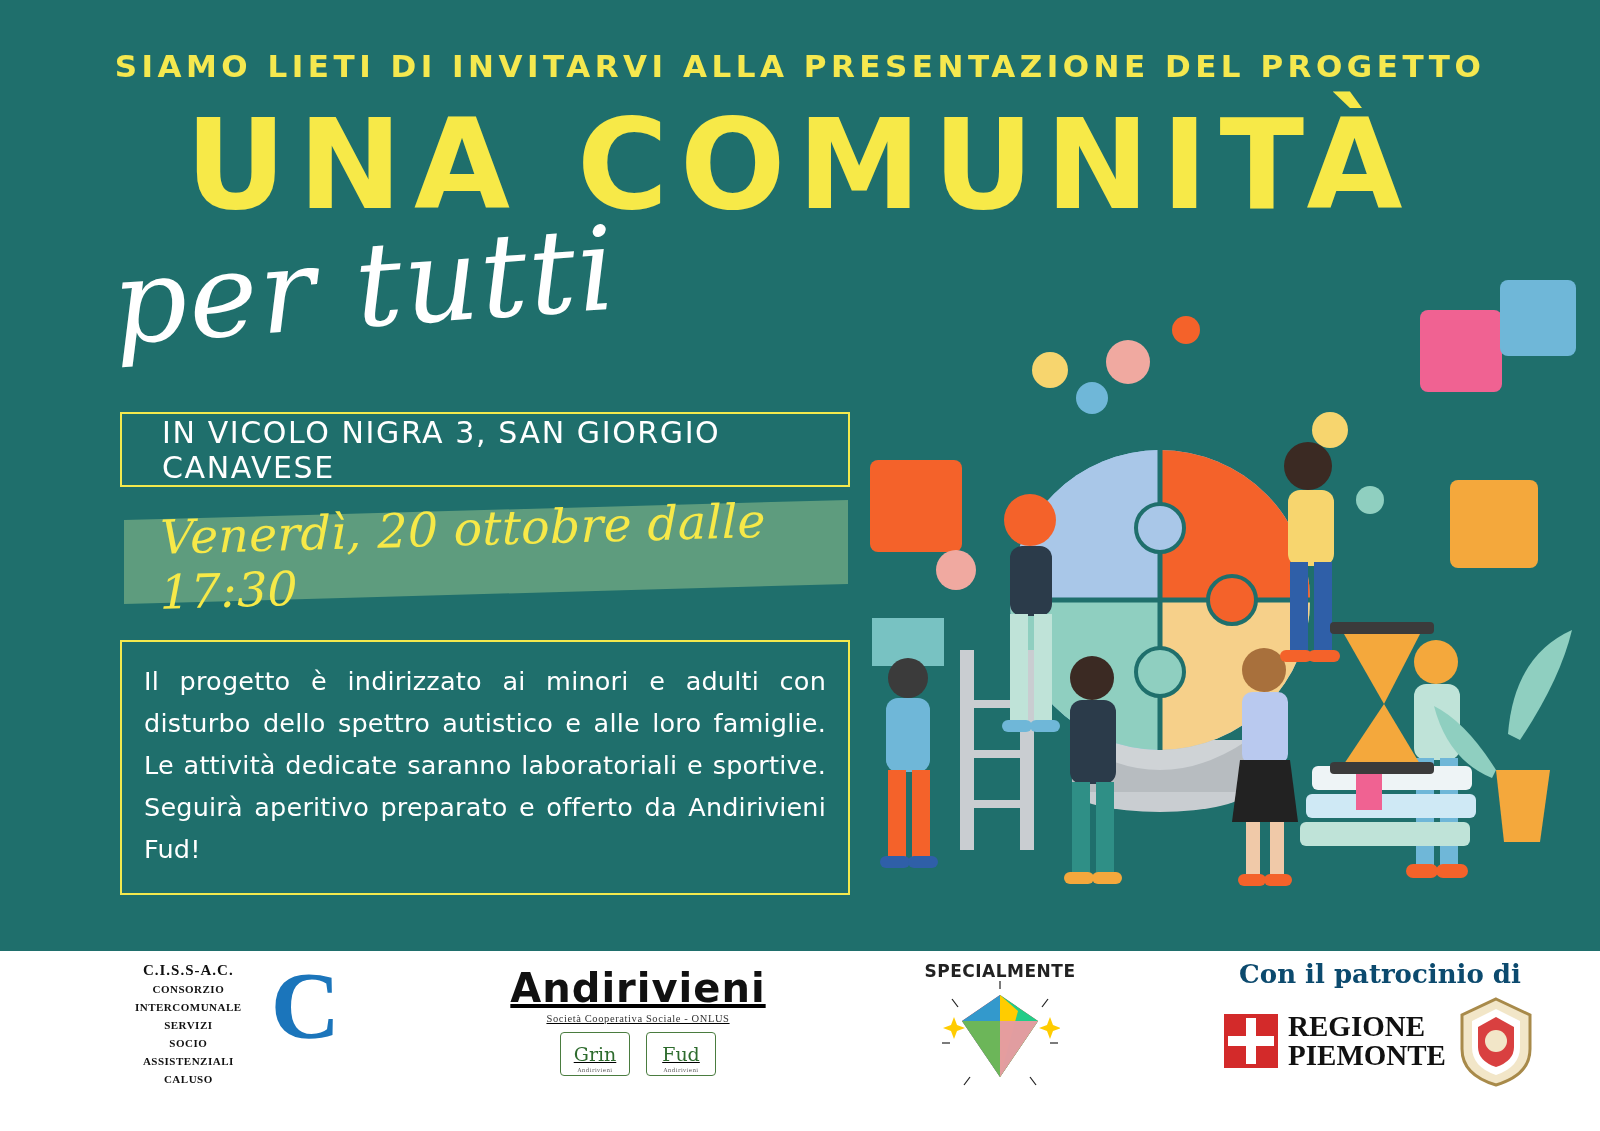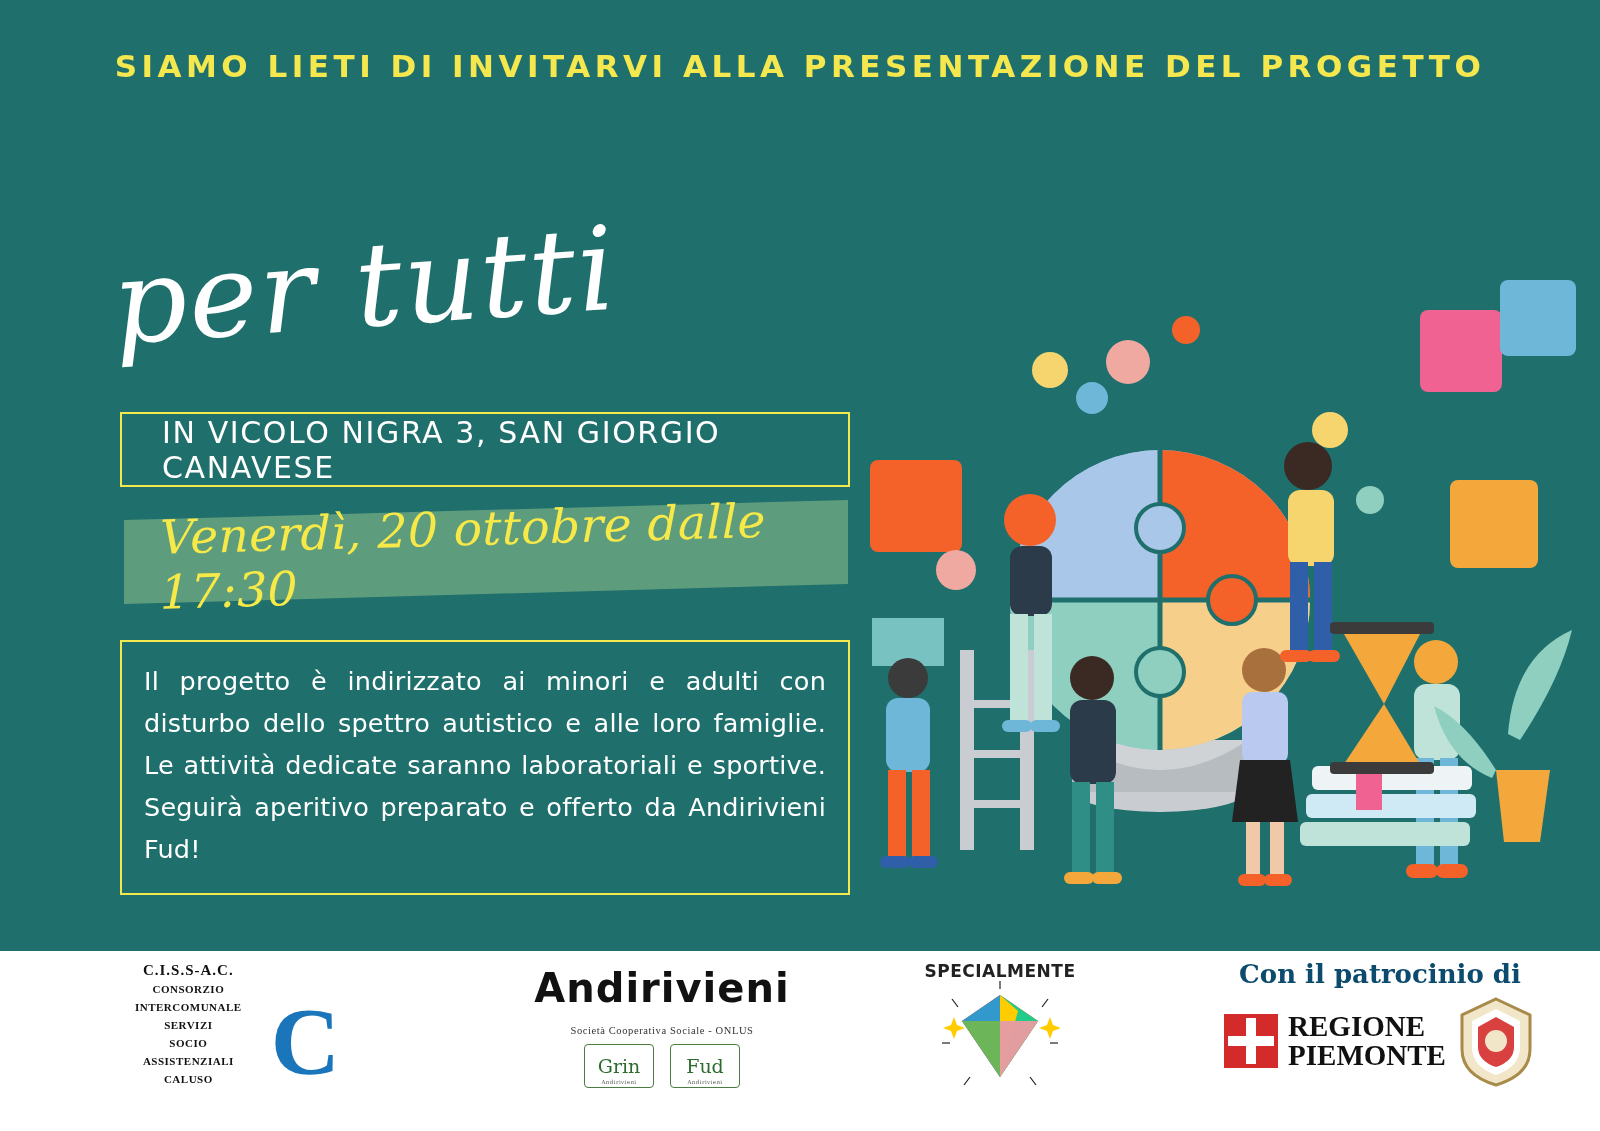--- a/index.html
+++ b/index.html
@@ -105,33 +105,33 @@
   .logo { position:absolute; text-align:center; }
 
   .cissac { left:110px; top:10px; width:230px; }
   .cissac .cissac-text {
     font-family:"Liberation Serif", serif;
     font-size:11px; line-height:12px; font-weight:bold; color:#111;
     letter-spacing:0.5px;
     width:120px; display:inline-block; text-align:center;
   }
   .cissac .cissac-title { font-size:15px; letter-spacing:1px; }
-  .cissac-row { display:flex; align-items:flex-end; gap:4px; }
+  .cissac-row { display:flex; align-items:flex-start; gap:4px; }
   .big-c {
     font-family:"Liberation Serif", serif;
     font-size:96px; color:#1b75bb; line-height:90px; font-weight:bold;
   }
-  .andiri { left:512px; top:14px; width:300px; }
+  .andiri { left:488px; top:14px; width:300px;text-decoration:underline; }
   .andiri-name {
     font-family:"DejaVu Sans", sans-serif;
     font-size:40px; font-weight:bold; color:#111; letter-spacing:1px;
   }
   .andiri-sub {
     font-family:"Liberation Serif", serif;
-    font-size:10.5px; color:#333; letter-spacing:0.6px; margin-top:14px;
+    font-size:10.5px; color:#333; letter-spacing:0.6px; margin-top:2px;
   }
   .sublogos { display:flex; gap:16px; justify-content:center; margin-top:8px; }
   .sublogo {
     width:70px; height:44px; border:1.5px solid #4a7c3f; border-radius:4px;
     display:flex; align-items:center; justify-content:center;
     font-family:"DejaVu Serif", serif; font-size:19px; color:#2d6b2d;
     position:relative;
   }
   .sublogo small {
     position:absolute; bottom:2px; left:0; width:100%;
@@ -152,20 +152,21 @@
     font-size:29px; line-height:29px; color:#111; text-align:left;
   }
 </style>
 </head>
 <body>
 
 <div class="poster">
 
   <div class="invite-line">SIAMO LIETI DI INVITARVI ALLA PRESENTAZIONE DEL PROGETTO</div>
 
+  <div class="headline">UNA COMUNITÀ</div>
 
   <div class="script">per tutti</div>
 
   <div class="address-box">
     <span>IN VICOLO NIGRA 3, SAN GIORGIO CANAVESE</span>
   </div>
 
   <div class="date-banner"></div>
   <div class="date-text">Venerdì, 20 ottobre dalle 17:30</div>
 

